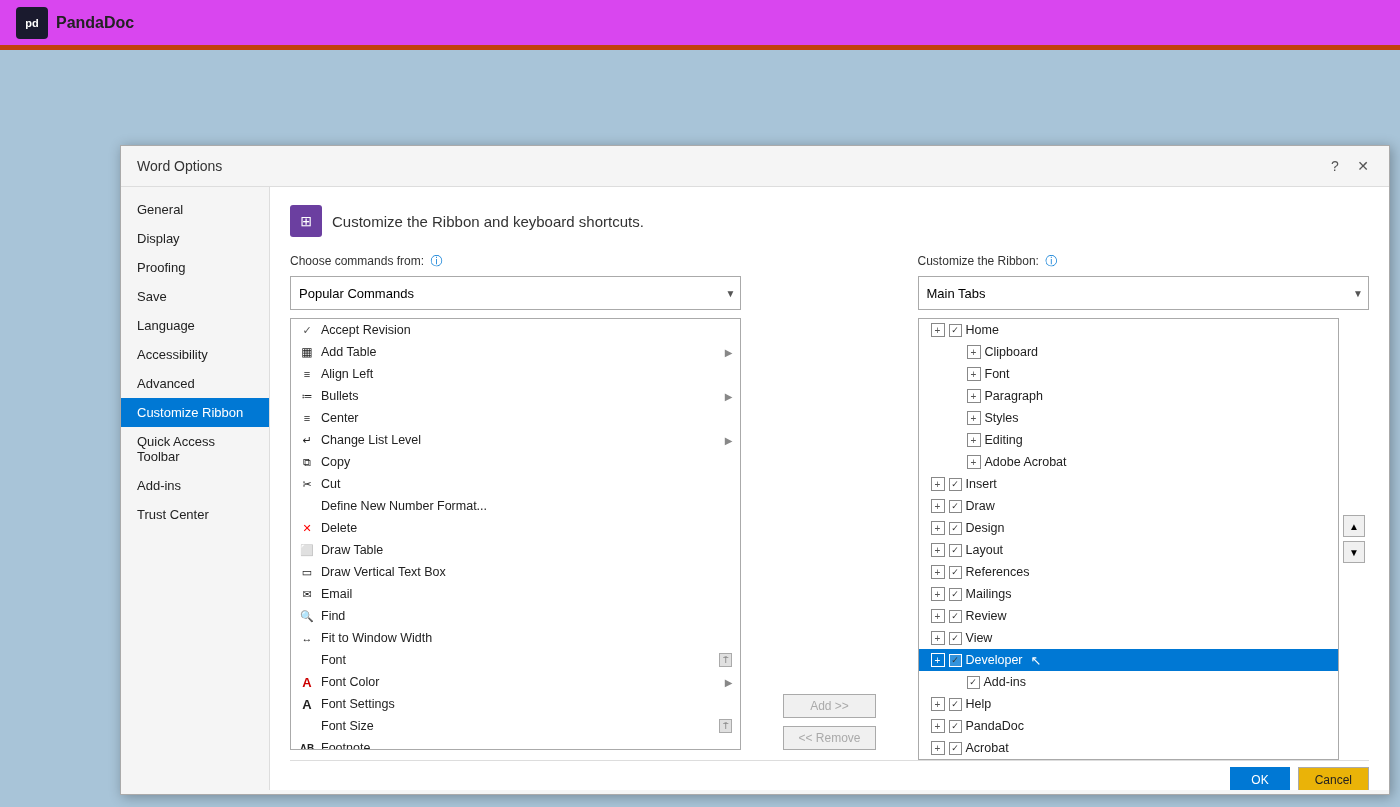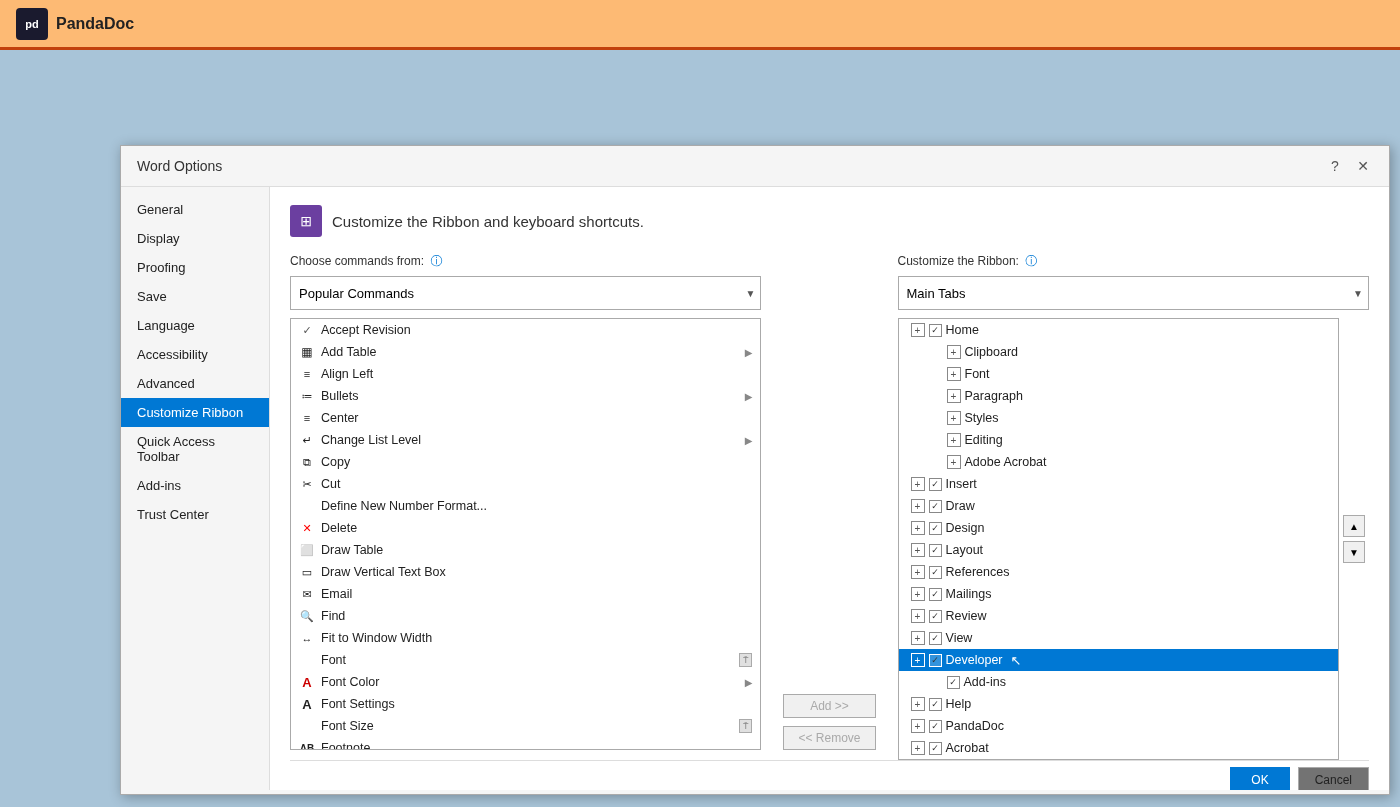--- a/index.html
+++ b/index.html
@@ -7,26 +7,26 @@
       background: #a8c4d8;
       font-family: 'Segoe UI', Arial, sans-serif;
       font-size: 13px;
       width: 1400px;
       height: 807px;
       overflow: hidden;
       position: relative;
     }
     
     .top-bar {
-      background: #fdba74;
+      background: #d946ef;
       height: 50px;
       display: flex;
       align-items: center;
       padding: 0 16px;
-      border-bottom: 3px solid #c2410c;
+      border-bottom: 5px solid #c2410c;
     }
     .logo-area {
       display: flex;
       align-items: center;
       gap: 8px;
     }
     .logo-box {
       width: 32px; height: 32px;
       background: #1a1a2e;
       border-radius: 4px;
@@ -92,21 +92,21 @@
       margin-bottom: 16px;
     }
     .section-icon {
       width: 32px; height: 32px;
       background: #6b3fa0;
       border-radius: 3px;
       display: flex; align-items: center; justify-content: center;
       color: white; font-size: 14px;
     }
     .section-title { font-size: 15px; color: #333; }
-    .two-col { display: flex; gap: 12px; height: calc(100% - 70px); }
+    .two-col { display: flex; gap: 32px; height: calc(100% - 70px); }
     
     .left-panel { flex: 1; display: flex; flex-direction: column; }
     .panel-label { font-size: 12px; color: #333; margin-bottom: 6px; }
     .panel-label .info-icon { color: #0078d4; margin-left: 3px; }
     .dropdown-wrapper {
       position: relative;
       margin-bottom: 8px;
     }
     .dropdown-wrapper select {
       width: 100%;
@@ -220,21 +220,21 @@
       width: 22px; height: 22px;
       border: 1px solid #aaa;
       background: #f0f0f0;
       cursor: pointer;
       display: flex; align-items: center; justify-content: center;
       font-size: 10px;
     }
     .btn-standard {
       padding: 5px 16px;
       border: 1px solid #aaa;
-      background: #737373;
+      background: #eab308;
       cursor: pointer;
       font-size: 12px;
       color: #222;
     }
     .btn-primary {
       padding: 5px 20px;
       border: 1px solid #0078d4;
       background: #0078d4;
       color: white;
       cursor: pointer;

